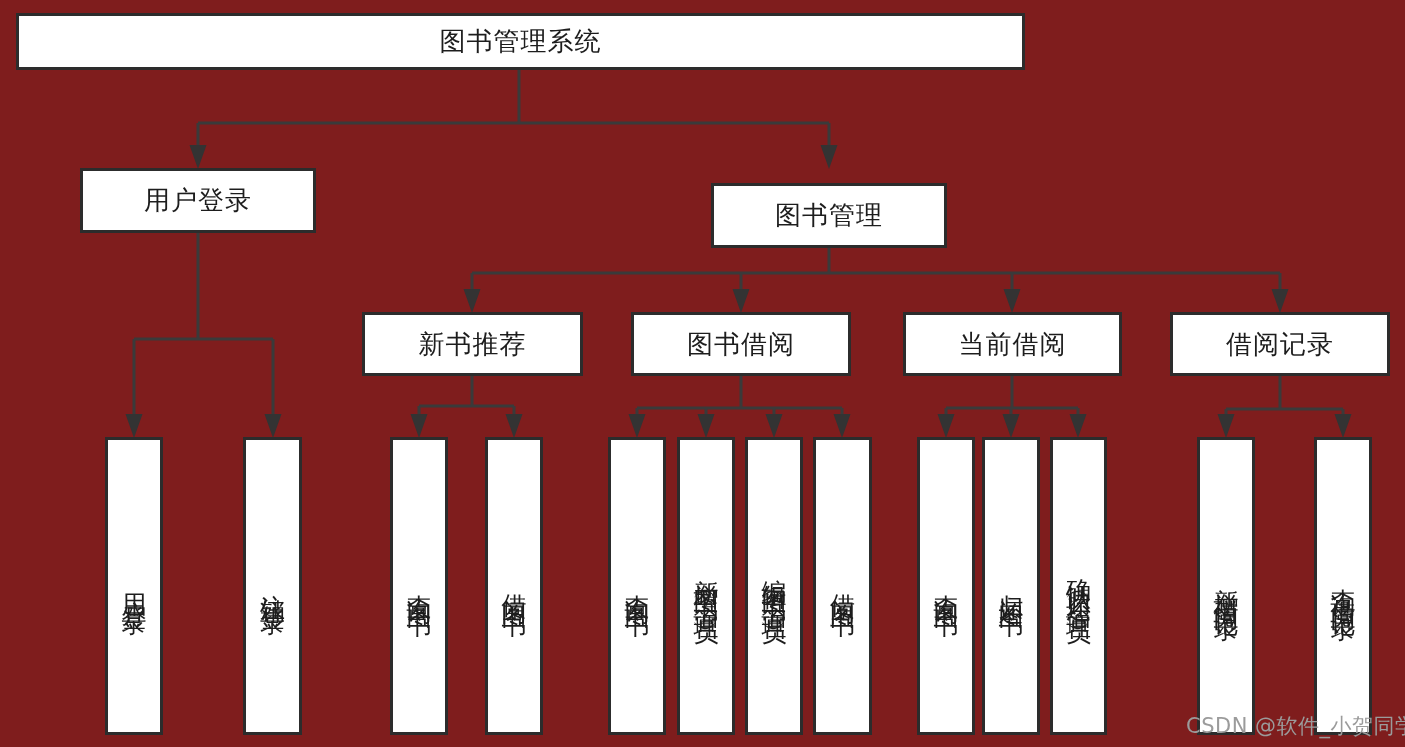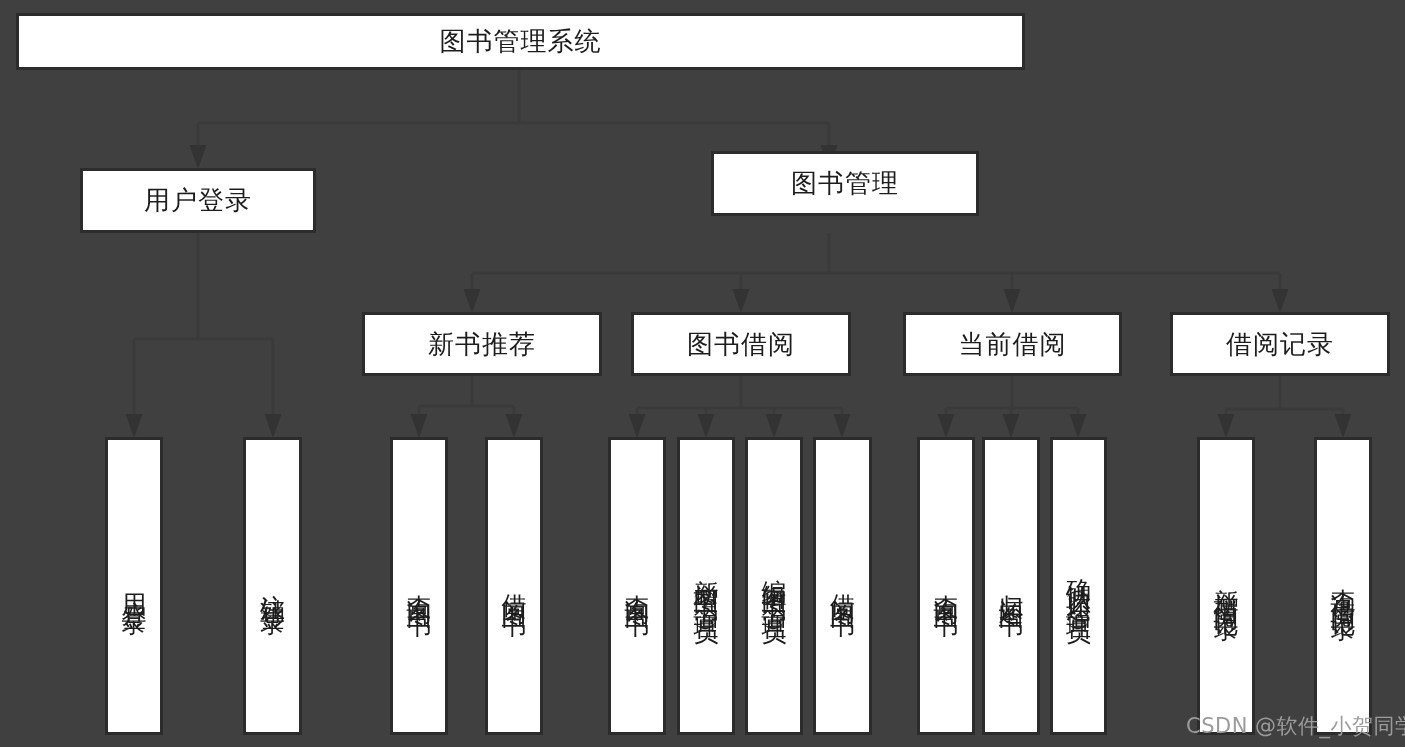--- a/index.html
+++ b/index.html
@@ -1,20 +1,20 @@
 <!DOCTYPE html>
 <html><head>
 <meta charset="utf-8">
 <style>
   html, body { margin: 0; padding: 0; background: #ffffff; }
   #stage {
     position: relative;
     width: 1405px;
     height: 747px;
-    background: #404040;
+    background: #7f1d1d;
     font-family: "DejaVu Sans", "Liberation Sans", sans-serif;
     overflow: hidden;
   }
   #connectors {
     position: absolute;
     left: 0; top: 0;
     width: 1405px; height: 747px;
     z-index: 0;
   }
   .node {
@@ -94,23 +94,23 @@
       <polygon points="1002.5,414 1019.5,414 1011,438"></polygon>
       <polygon points="1069.5,414 1086.5,414 1078,438"></polygon>
       <polygon points="1217.5,414 1234.5,414 1226,438"></polygon>
       <polygon points="1334.5,414 1351.5,414 1343,438"></polygon>
     </g>
   </svg>
 
   <div class="node h" style="left:16px; top:13px; width:1009px; height:57px">图书管理系统</div>
 
   <div class="node h" style="left:80px; top:168px; width:236px; height:65px">用户登录</div>
-  <div class="node h" style="left:711px; top:151px; width:268px; height:65px">图书管理</div>
+  <div class="node h" style="left:711px; top:183px; width:236px; height:65px">图书管理</div>
 
-  <div class="node h" style="left:362px; top:312px; width:240px; height:64px">新书推荐</div>
+  <div class="node h" style="left:362px; top:312px; width:221px; height:64px">新书推荐</div>
   <div class="node h" style="left:903px; top:312px; width:219px; height:64px">当前借阅</div>
   <div class="node h" style="left:631px; top:312px; width:220px; height:64px">图书借阅</div>
   <div class="node h" style="left:1170px; top:312px; width:220px; height:64px">借阅记录</div>
 
   <div class="node v" style="left:105px; top:437px; width:58px; height:298px">用户登录</div>
   <div class="node v" style="left:243px; top:437px; width:59px; height:298px">注销登录</div>
 
   <div class="node v" style="left:390px; top:437px; width:58px; height:298px">查询图书</div>
   <div class="node v" style="left:485px; top:437px; width:58px; height:298px">借阅图书</div>
 

